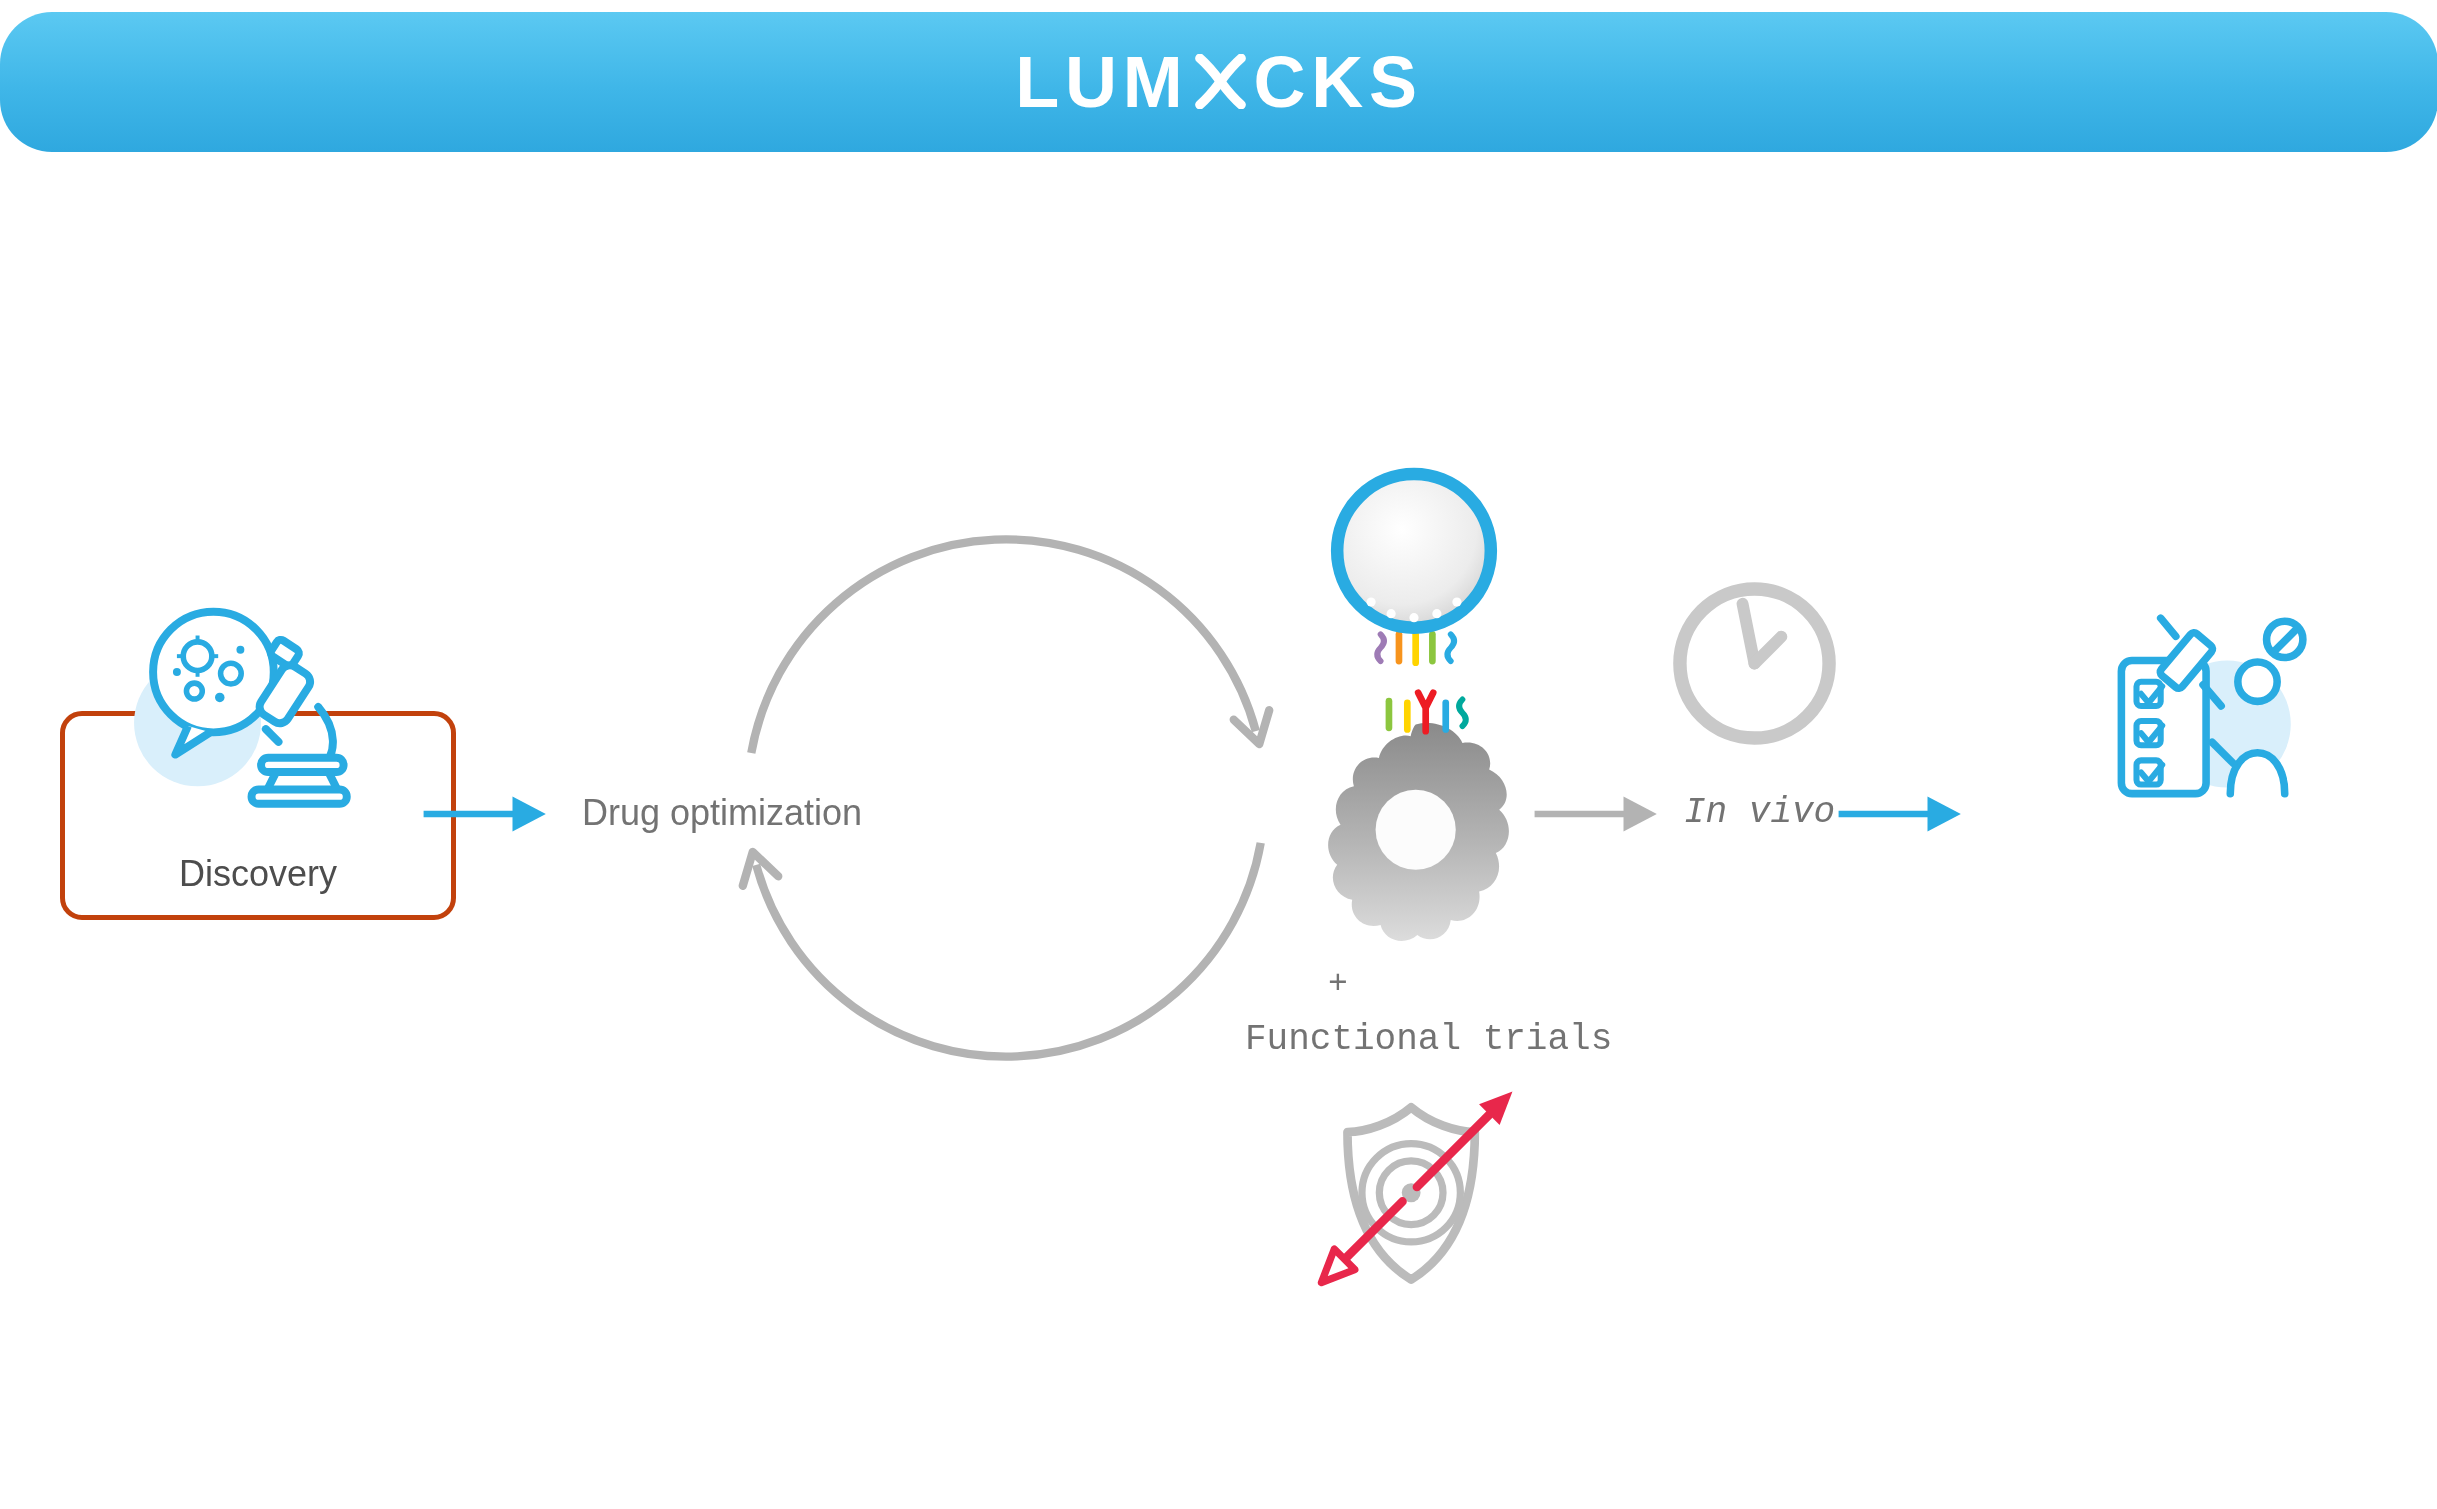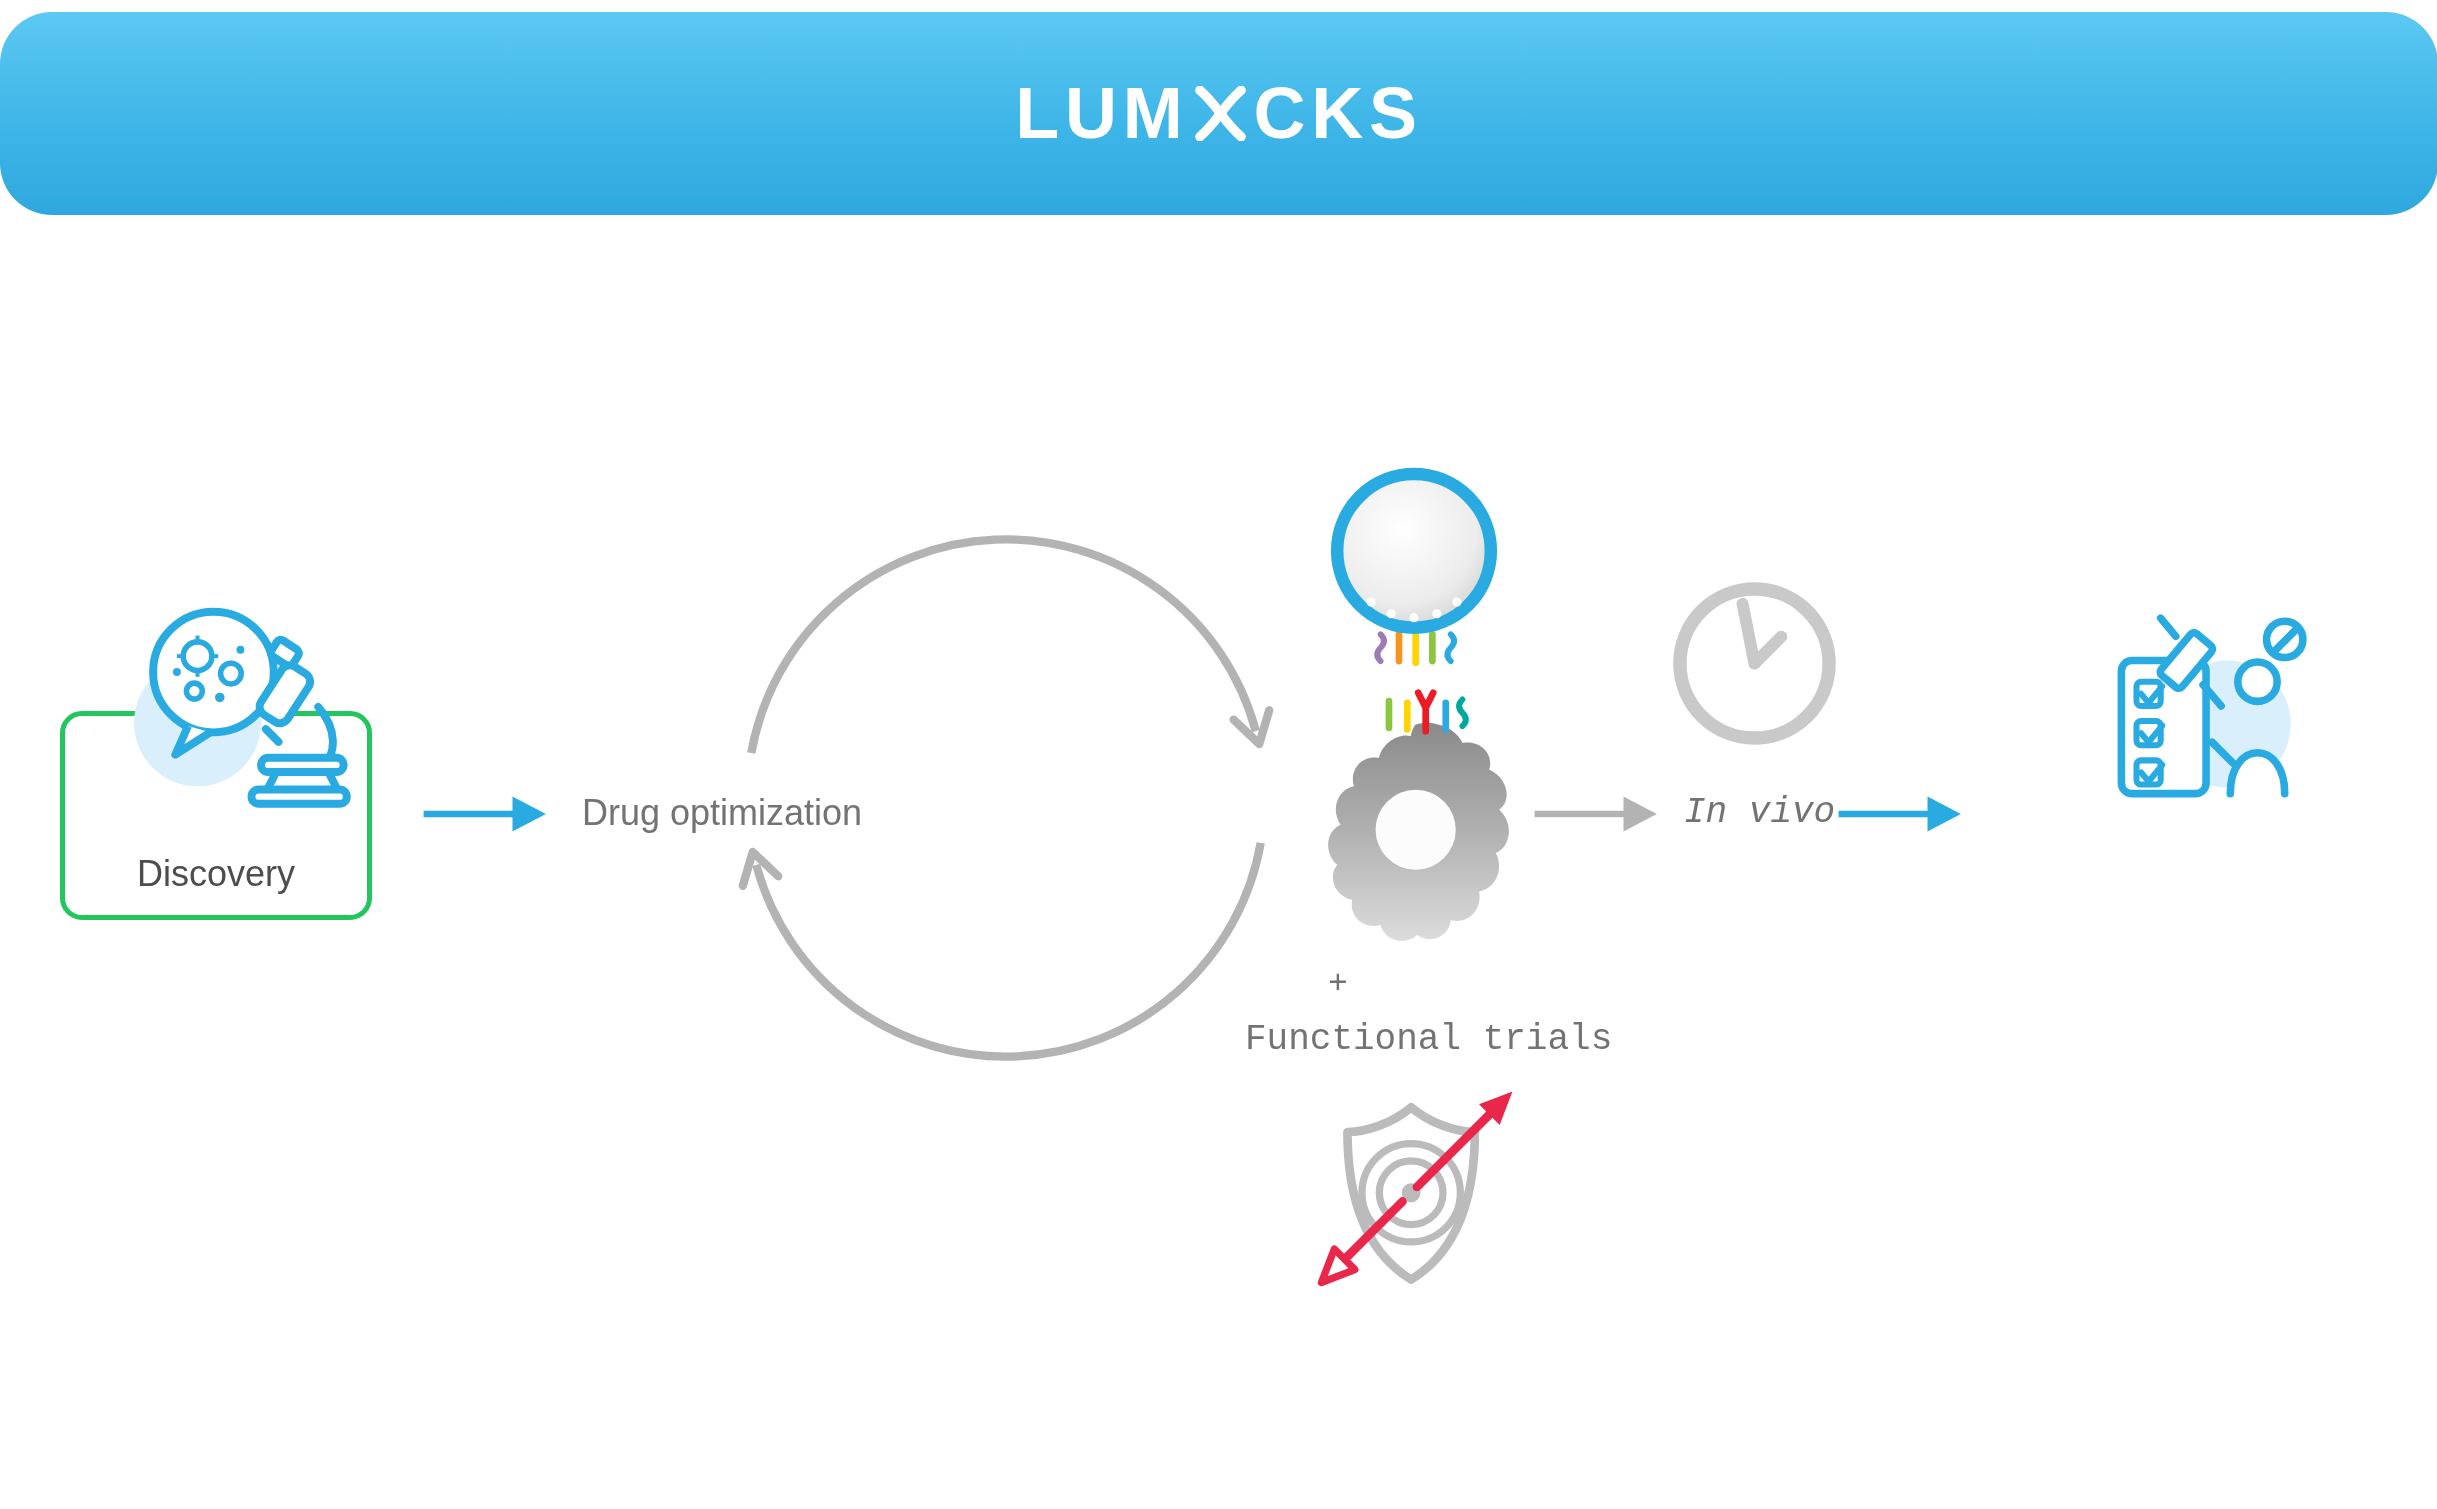--- a/index.html
+++ b/index.html
@@ -1,35 +1,35 @@
 <!DOCTYPE html>
 <html style="font-size:13.3px"><head>
 <meta charset="utf-8">
 <style>
   html,body{margin:0;padding:0;background:#fff;}
   .canvas{
     position:relative;width:2438px;height:1509px;background:#ffffff;
     font-family:"Liberation Sans",sans-serif;overflow:hidden;
   }
   .banner{
-    position:absolute;left:0;top:11.7px;width:2438px;height:203px;
+    position:absolute;left:0;top:11.7px;width:2438px;height:140px;
     border-radius:52px;
     background:linear-gradient(180deg,#5BC9F2 0%,#3FB6E8 55%,#2FA8DF 100%);
     display:flex;align-items:center;justify-content:center;
   }
   .logo{display:flex;align-items:center;gap:3.3px;color:#ffffff;font-weight:bold;
         font-size:72px;letter-spacing:5.8px;line-height:1;}
   .logo svg{width:55px;height:55px;display:block;margin:0 1.7px;}
   .headline{
     position:absolute;top:242px;right:27px;font-size:45px;font-weight:bold;
     color:#1496D8;white-space:nowrap;
   }
   .stage-box{
-    position:absolute;width:312px;height:209px;background:#ffffff;
-    border:5px solid #22c55e;border-radius:22px;box-sizing:border-box;
+    position:absolute;width:396px;height:209px;background:#ffffff;
+    border:5px solid #c2410c;border-radius:22px;box-sizing:border-box;
   }
   .stage-label{
     position:absolute;left:0;right:0;bottom:20px;text-align:center;
     font-size:36px;color:#4D4D4D;
   }
   .flow-label{position:absolute;font-size:36px;color:#737373;white-space:nowrap;}
   .flow-label.centered{text-align:left;font-family:Liberation Mono, monospace;}
   .italic{font-style:italic;}
   .icon-svg{position:absolute;display:block;}
 </style>

